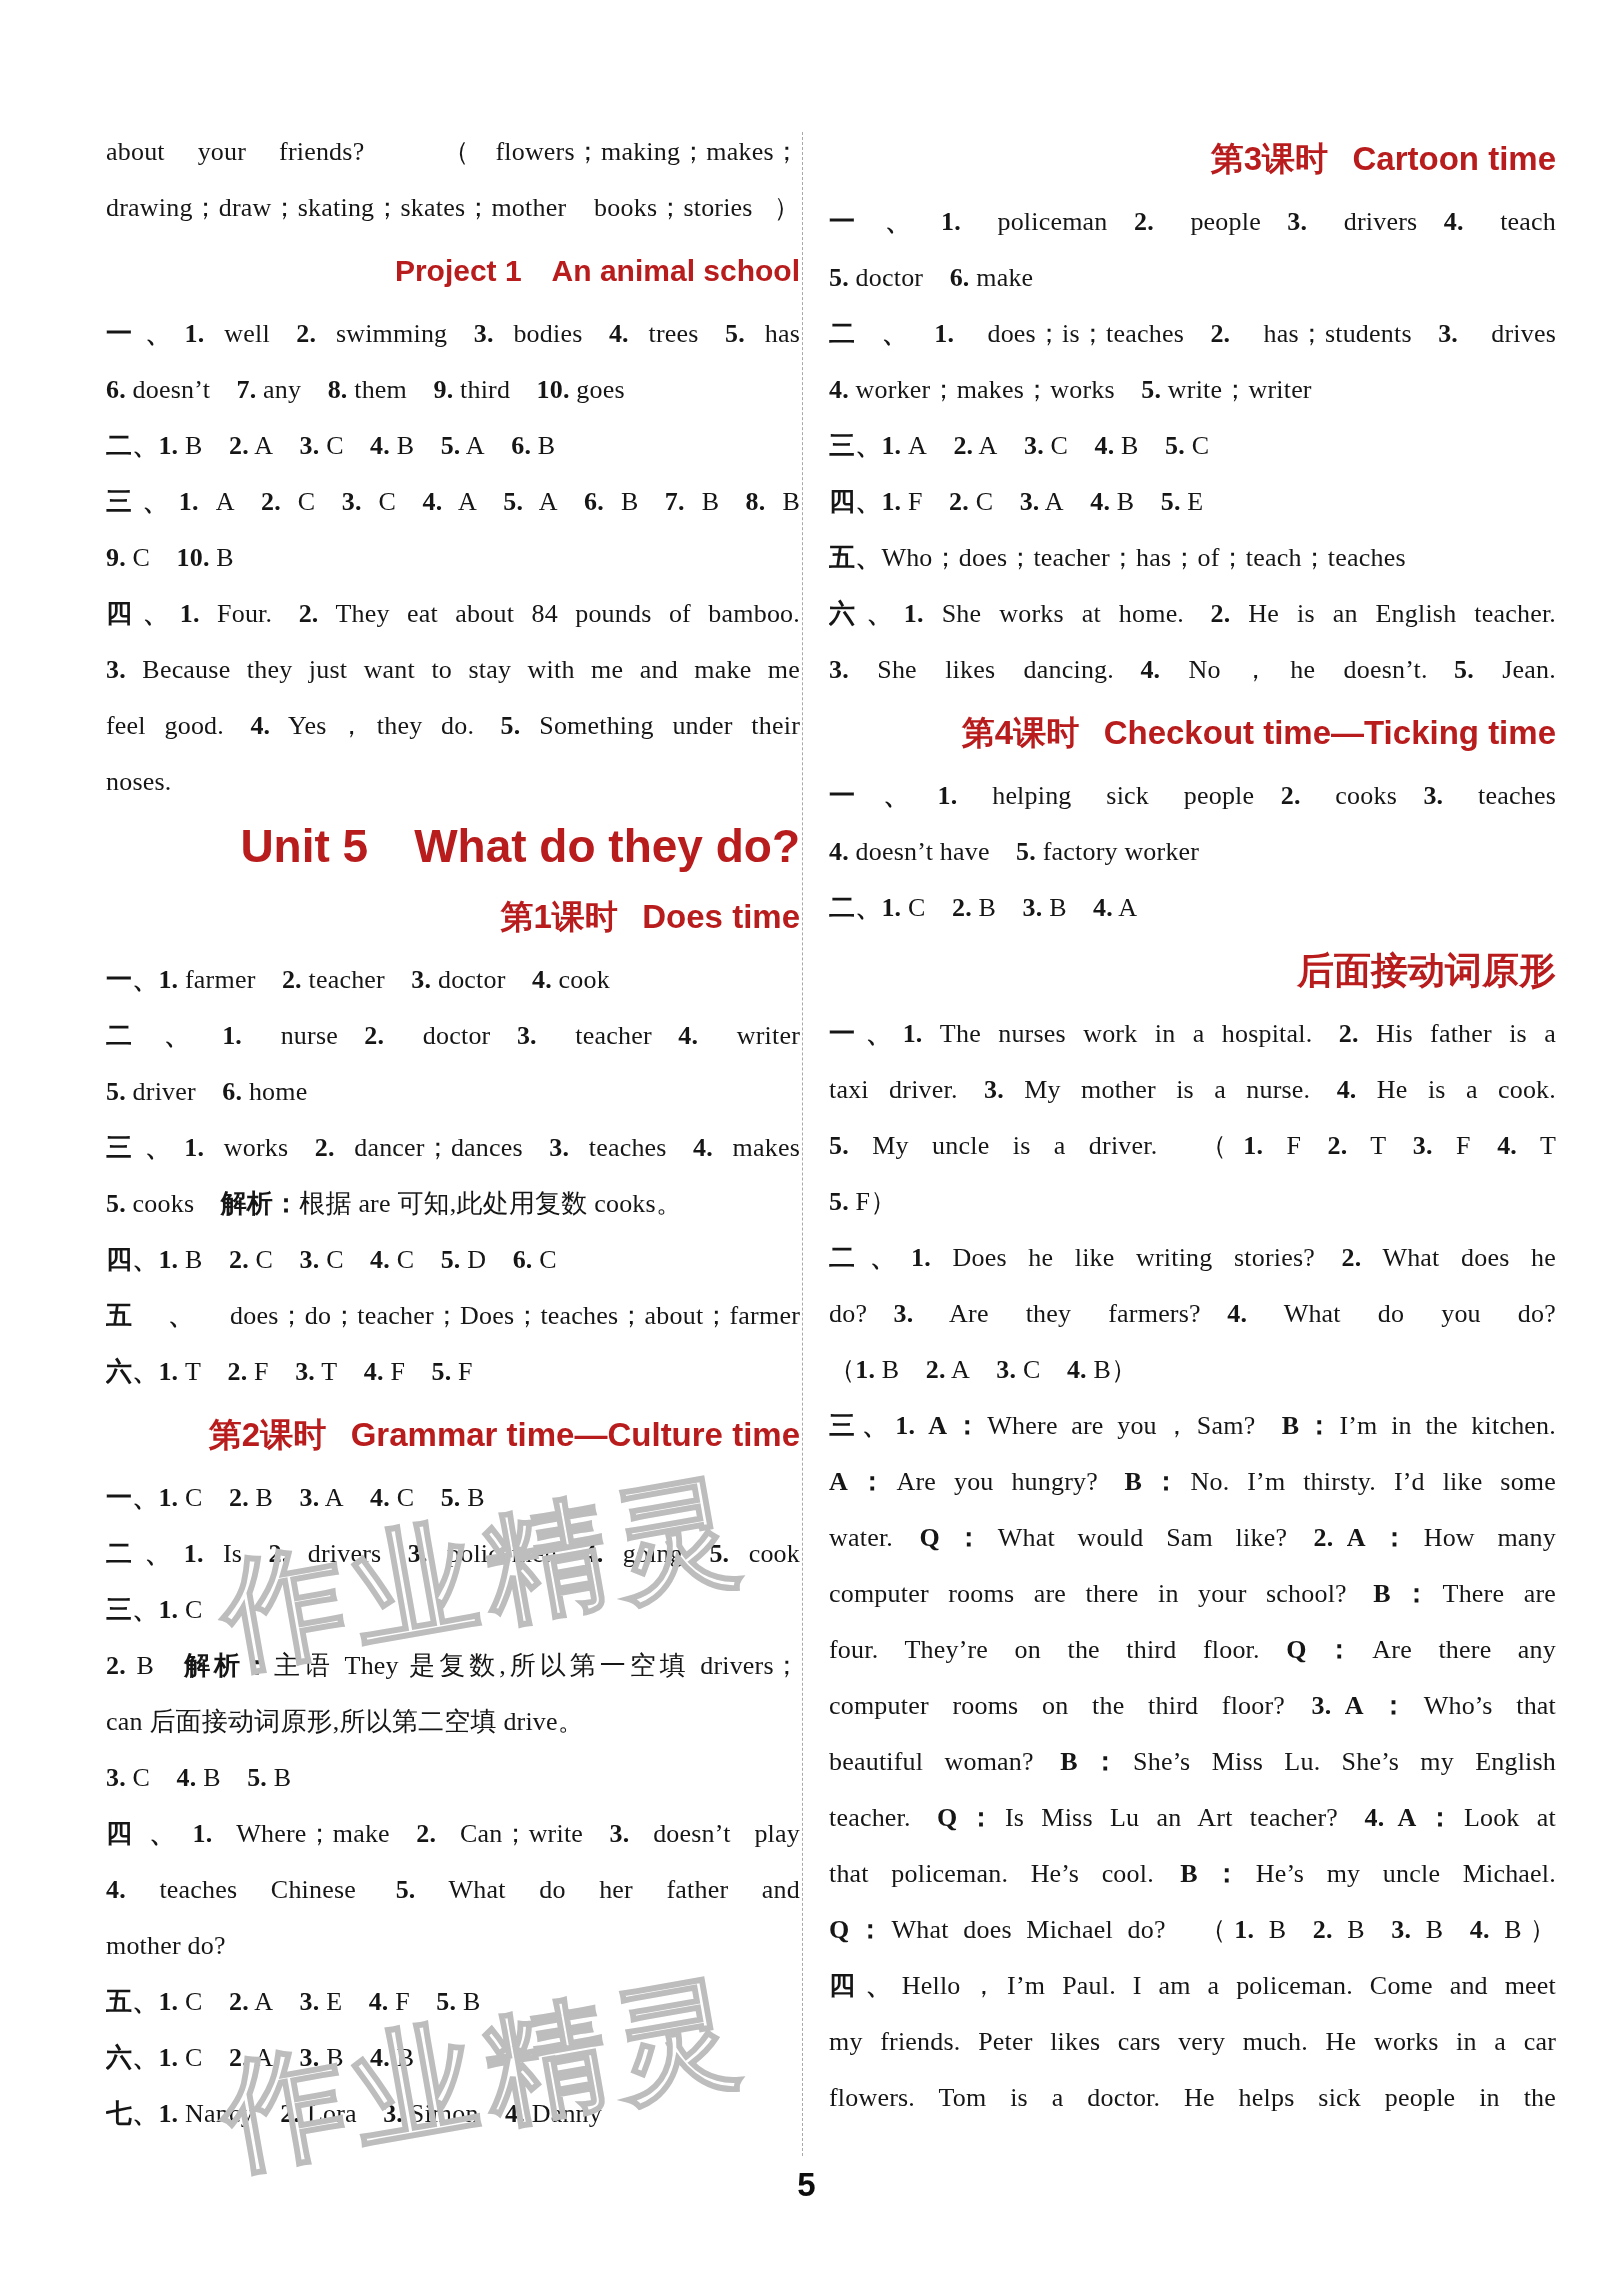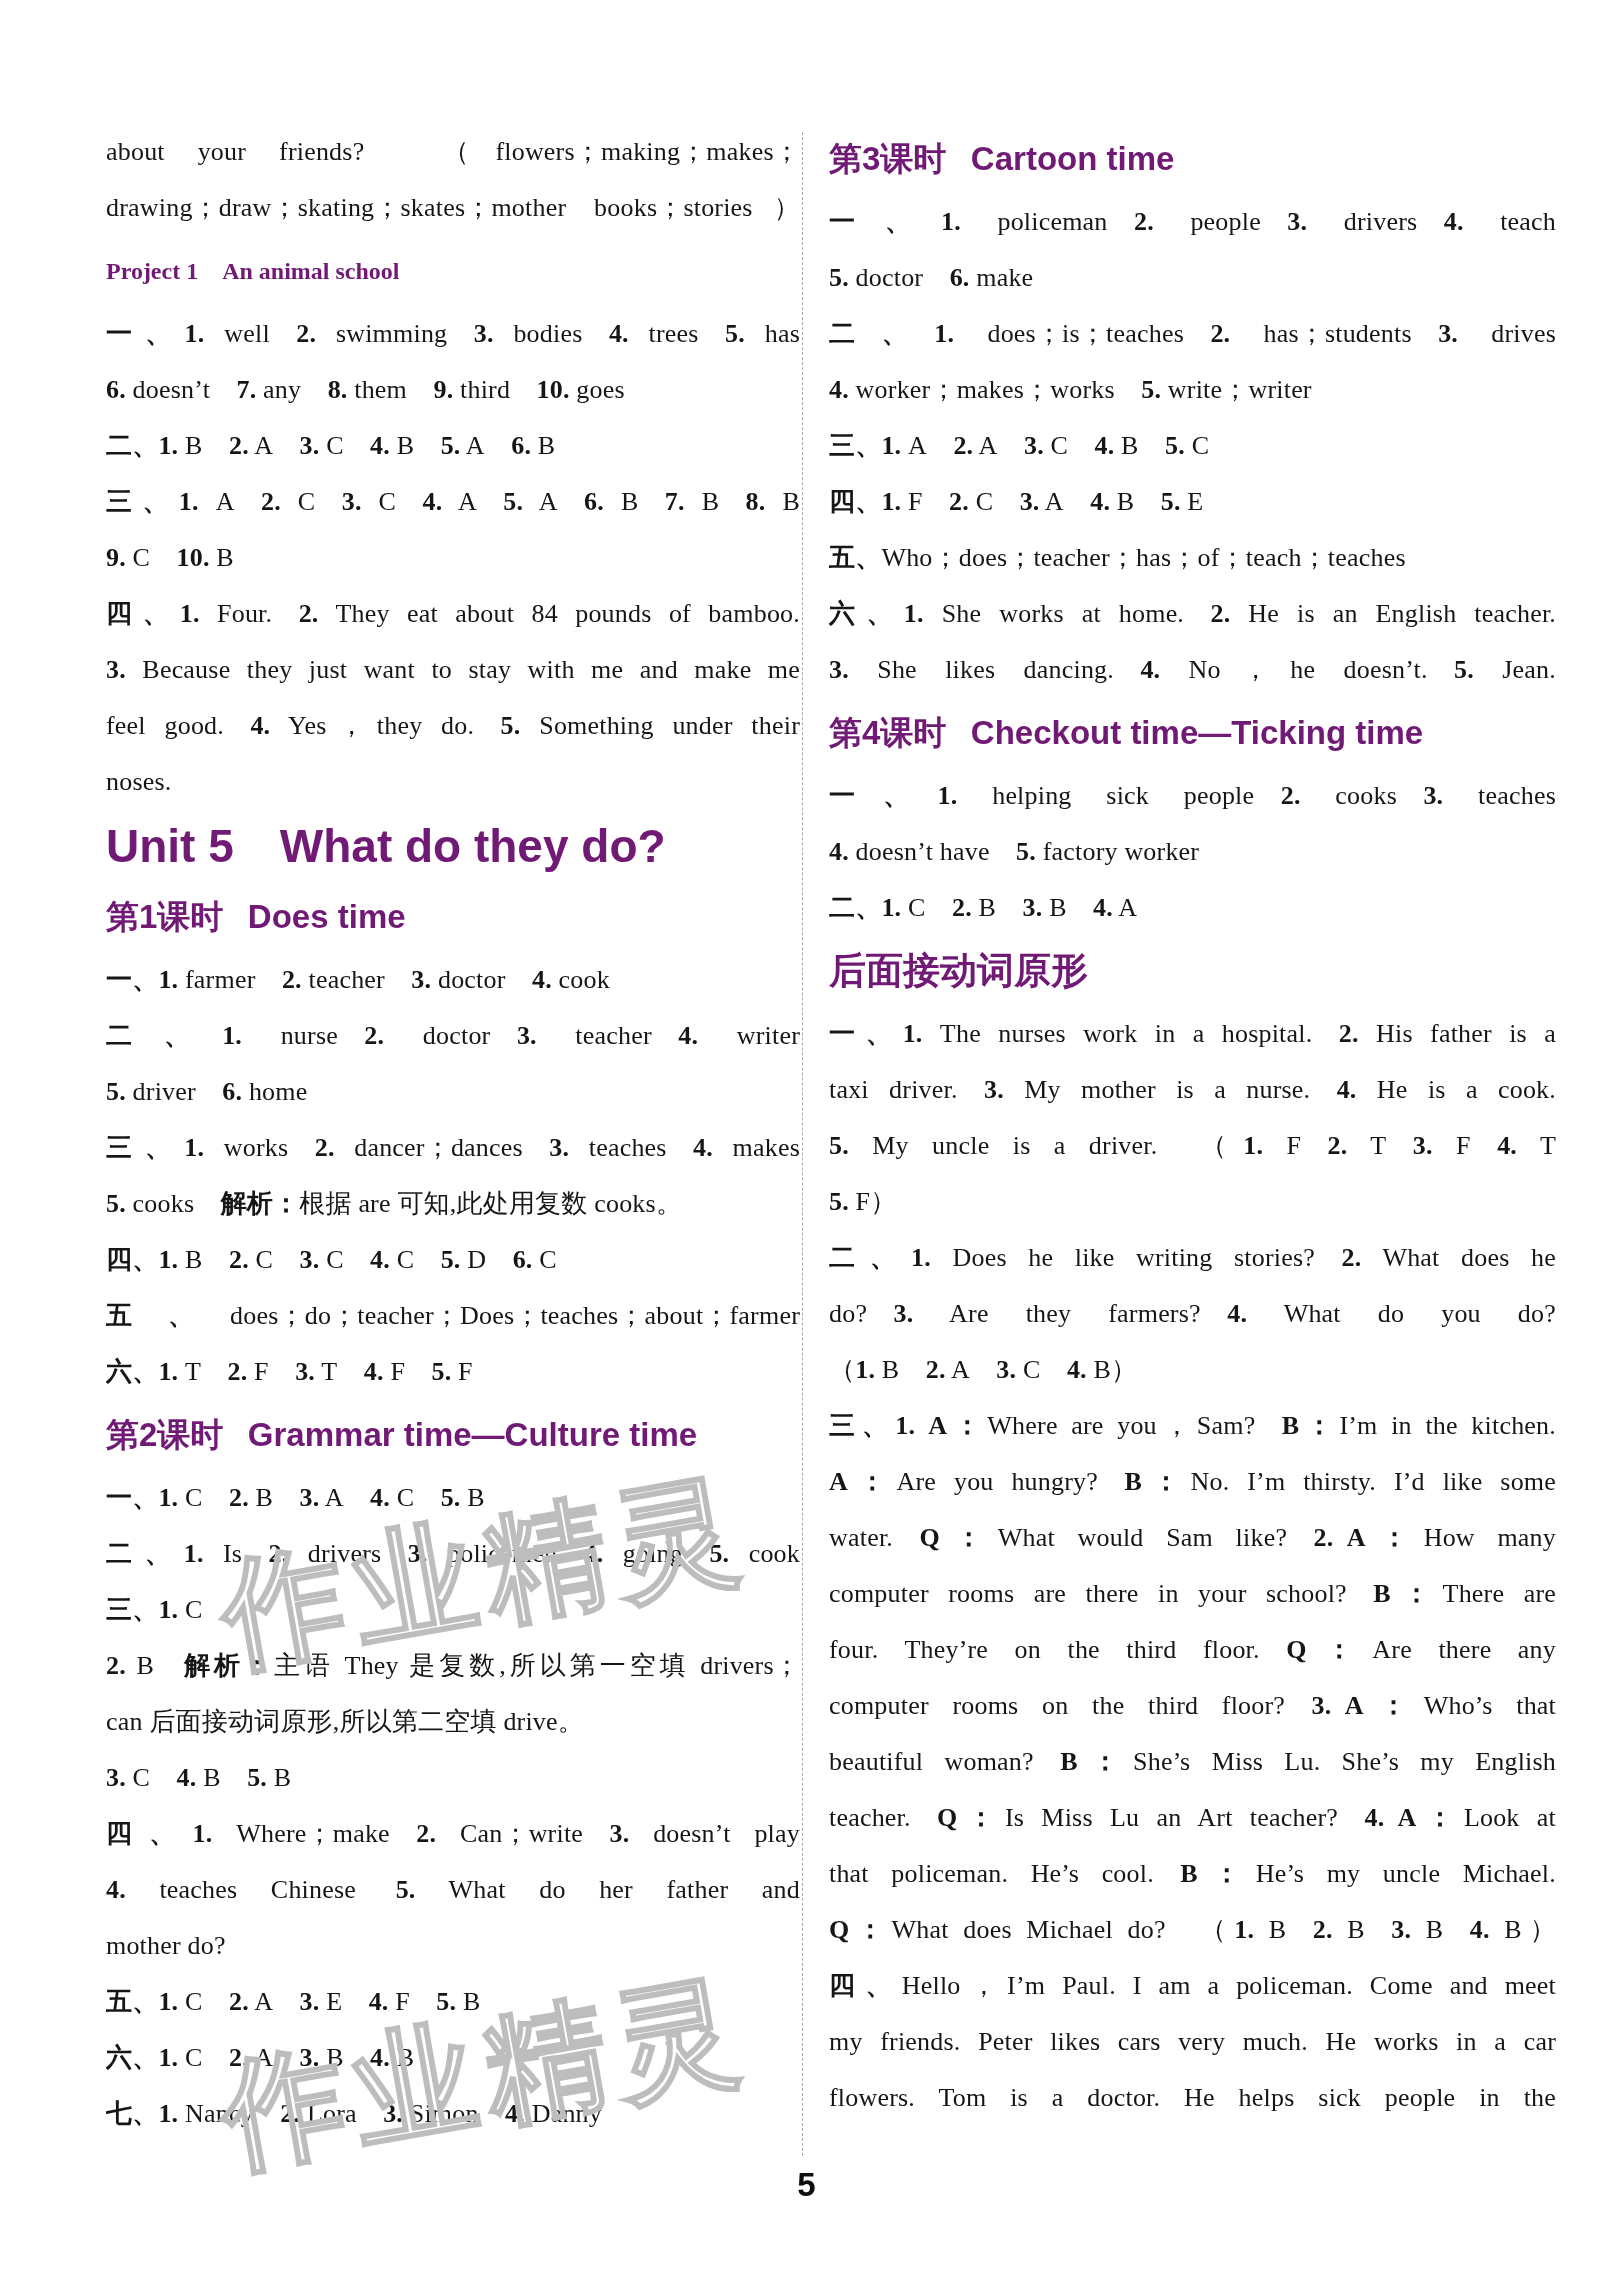--- a/index.html
+++ b/index.html
@@ -12,22 +12,22 @@
   .col-right{left:817px;width:727px;}
   .divider{position:absolute;left:802px;top:132px;height:2024px;width:0;
     border-left:1.6px dashed #a9a9a9;}
   .line{
     height:56px;line-height:56px;font-size:26px;margin:0;overflow:hidden;
     white-space:normal;letter-spacing:0.2px;
   }
   .line.j{text-align:justify;text-align-last:justify;}
   .line b{font-weight:bold;}
   h1,h2{margin:0;font-family:"Liberation Sans","DejaVu Sans",sans-serif;
-    font-weight:bold;color:#701a75;text-align:left;white-space:nowrap;}
-  .h-project{height:70px;line-height:70px;font-size:24px;font-family:Liberation Serif, serif;}
+    font-weight:bold;color:#b91c1c;text-align:right;white-space:nowrap;}
+  .h-project{height:70px;line-height:70px;font-size:30px;}
   .h-unit{height:72px;line-height:72px;font-size:46px;}
   .h-lesson{height:70px;line-height:70px;font-size:33px;}
   .h-lesson .cn{margin-right:24.5px;}
   .h-listening{height:70px;line-height:70px;font-size:37px;}
   .watermark{
     position:absolute;font-family:"Liberation Sans","DejaVu Sans",sans-serif;
     font-weight:bold;font-size:123px;letter-spacing:9.8px;line-height:1;
     color:transparent;-webkit-text-stroke:2px #bdbdbd;
     transform:rotate(-10deg);pointer-events:none;z-index:5;white-space:nowrap;
   }

